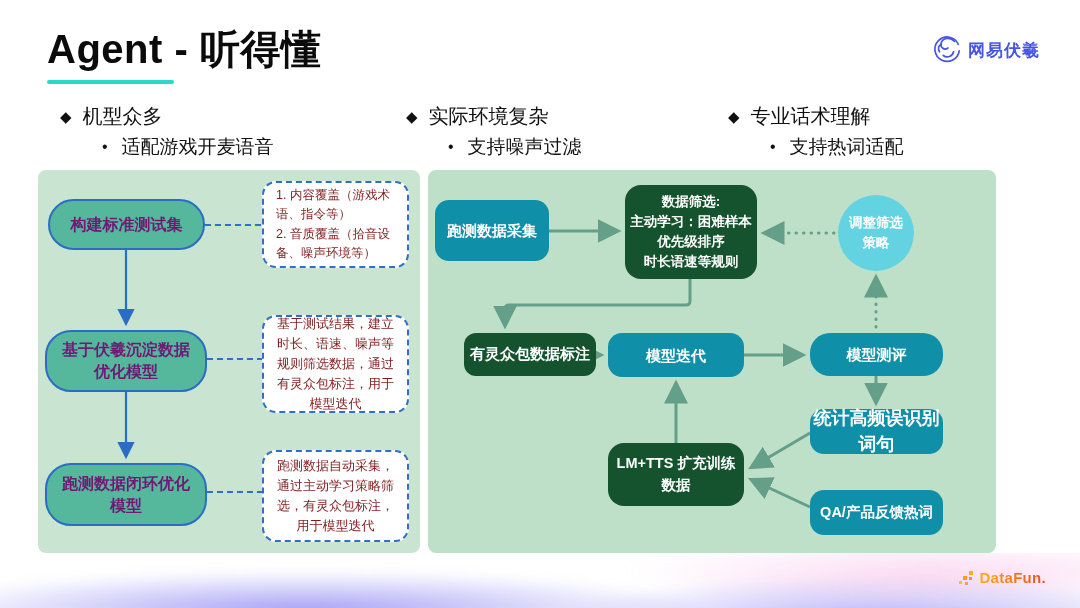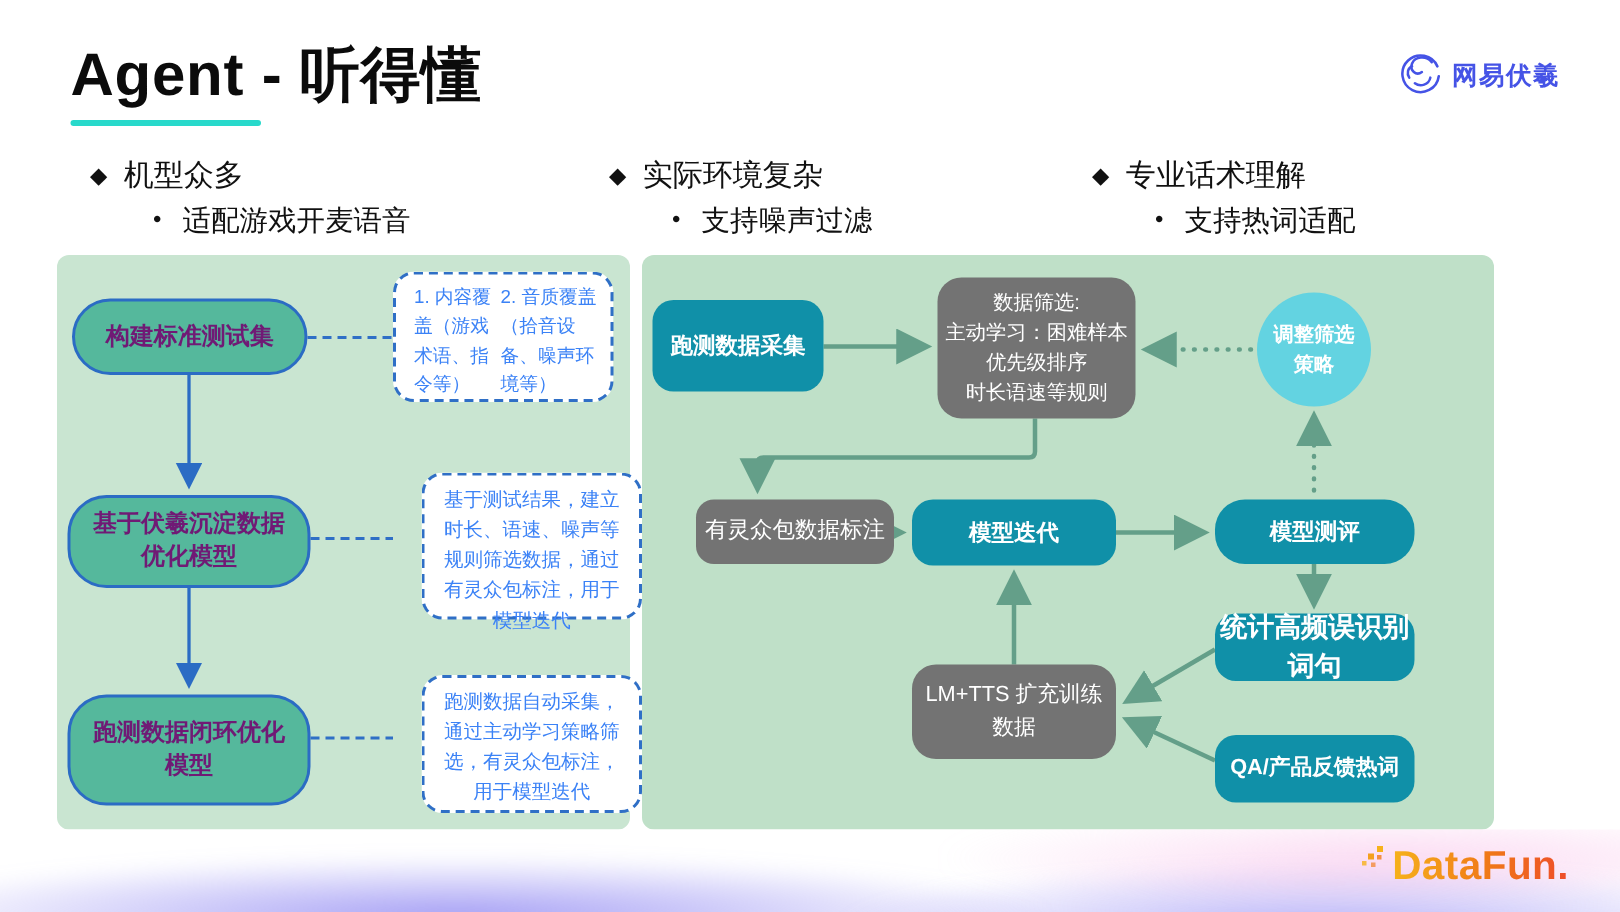--- a/index.html
+++ b/index.html
@@ -30,40 +30,40 @@
   .panel-right { left:428px; width:568px; background:#bfe0c8; }
   .panel svg.wires { position:absolute; inset:0; width:100%; height:100%; }
 
   .node { position:absolute; display:flex; align-items:center; justify-content:center; text-align:center; }
   .node span { white-space:pre-line; }
 
   
   .lf-box { background:#55b89c; border:2px solid #2b6cc4; border-radius:26px;
             color:#701a75; font-size:16px; font-weight:600; line-height:1.35; }
   .callout { position:absolute; background:#ffffff; border:2px dashed #2f6fc6; border-radius:14px;
-             color:#3b82f6; font-size:12.5px; line-height:1.55; display:flex; justify-content:center; }
-  .callout.center { text-align:center; padding:6px 10px;margin-left:19px; }
+             color:#7f1d1d; font-size:12.5px; line-height:1.55; display:flex; flex-direction:column; justify-content:center; }
+  .callout.center { text-align:center; padding:6px 10px; }
   .callout.list { text-align:left; padding:6px 8px 6px 12px; }
 
   
   .rf-teal   { background:#1090a8; border-radius:14px; color:#fff; font-size:15px; font-weight:600; line-height:1.4; }
-  .rf-purple { background:#737373; border-radius:16px; color:#fff; font-weight:400; line-height:1.5; }
+  .rf-purple { background:#14532d; border-radius:16px; color:#fff; font-weight:700; line-height:1.5; }
   .rf-circle { background:#63d3e1; border-radius:50%; color:#fff; font-size:13.5px; font-weight:600; line-height:1.5; }
 
   
   .footer-band { position:absolute; left:0; top:553px; width:1080px; height:55px; background:#fff; overflow:hidden; }
   .blob { position:absolute; border-radius:50%; }
   .blob-a { left:-80px; top:16px; width:800px; height:84px;
             background:radial-gradient(ellipse at 48% 50%, rgba(110,100,238,.62), rgba(110,100,238,0) 68%); filter:blur(6px); }
   .blob-b { left:540px; top:26px; width:680px; height:96px;
             background:radial-gradient(ellipse at 50% 45%, rgba(118,108,242,.55), rgba(118,108,242,0) 68%); filter:blur(6px); }
   .blob-c { left:620px; top:-14px; width:560px; height:58px;
             background:radial-gradient(ellipse at 55% 60%, rgba(246,170,226,.45), rgba(246,170,226,0) 70%); filter:blur(8px); }
   .datafun { position:absolute; right:34px; bottom:15px; display:flex; align-items:flex-start; gap:2px; z-index:3; }
-  .datafun-text { font-size:27px; font-weight:700; color:#f07818; letter-spacing:.3px; }
+  .datafun-text { font-size:15px; font-weight:700; color:#f07818; letter-spacing:.3px; }
   @supports (-webkit-background-clip: text) {
     .datafun-text { background:linear-gradient(90deg,#f6b21b,#f07818 55%,#ee4d2a);
                     -webkit-background-clip:text; background-clip:text; color:transparent; }
   }
 </style>
 </head>
 <body>
 
 <div class="slide">
 
@@ -127,21 +127,21 @@
       <line x1="169" y1="322" x2="224" y2="322" stroke="#2f6fc6" stroke-width="2" stroke-dasharray="6 4"></line>
     </svg>
 
     <div class="node lf-box" style="left:10px;top:29px;width:157px;height:51px;">
         <span>构建标准测试集</span>
       </div>
     <div class="node lf-box" style="left:7px;top:160px;width:162px;height:62px;">
         <span>基于伏羲沉淀数据
 优化模型</span>
       </div>
-    <div class="node lf-box" style="left:7px;top:293px;width:162px;height:74px;">
+    <div class="node lf-box" style="left:7px;top:293px;width:162px;height:63px;">
         <span>跑测数据闭环优化
 模型</span>
       </div>
 
     <div class="callout list" style="left:224px;top:11px;width:147px;height:87px;">
       <div>1. 内容覆盖（游戏术语、指令等）</div>
       <div>2. 音质覆盖（拾音设备、噪声环境等）</div>
     </div>
     <div class="callout center" style="left:224px;top:145px;width:147px;height:98px;font-size:13px;">
       <div>基于测试结果，建立时长、语速、噪声等规则筛选数据，通过有灵众包标注，用于模型迭代</div>

